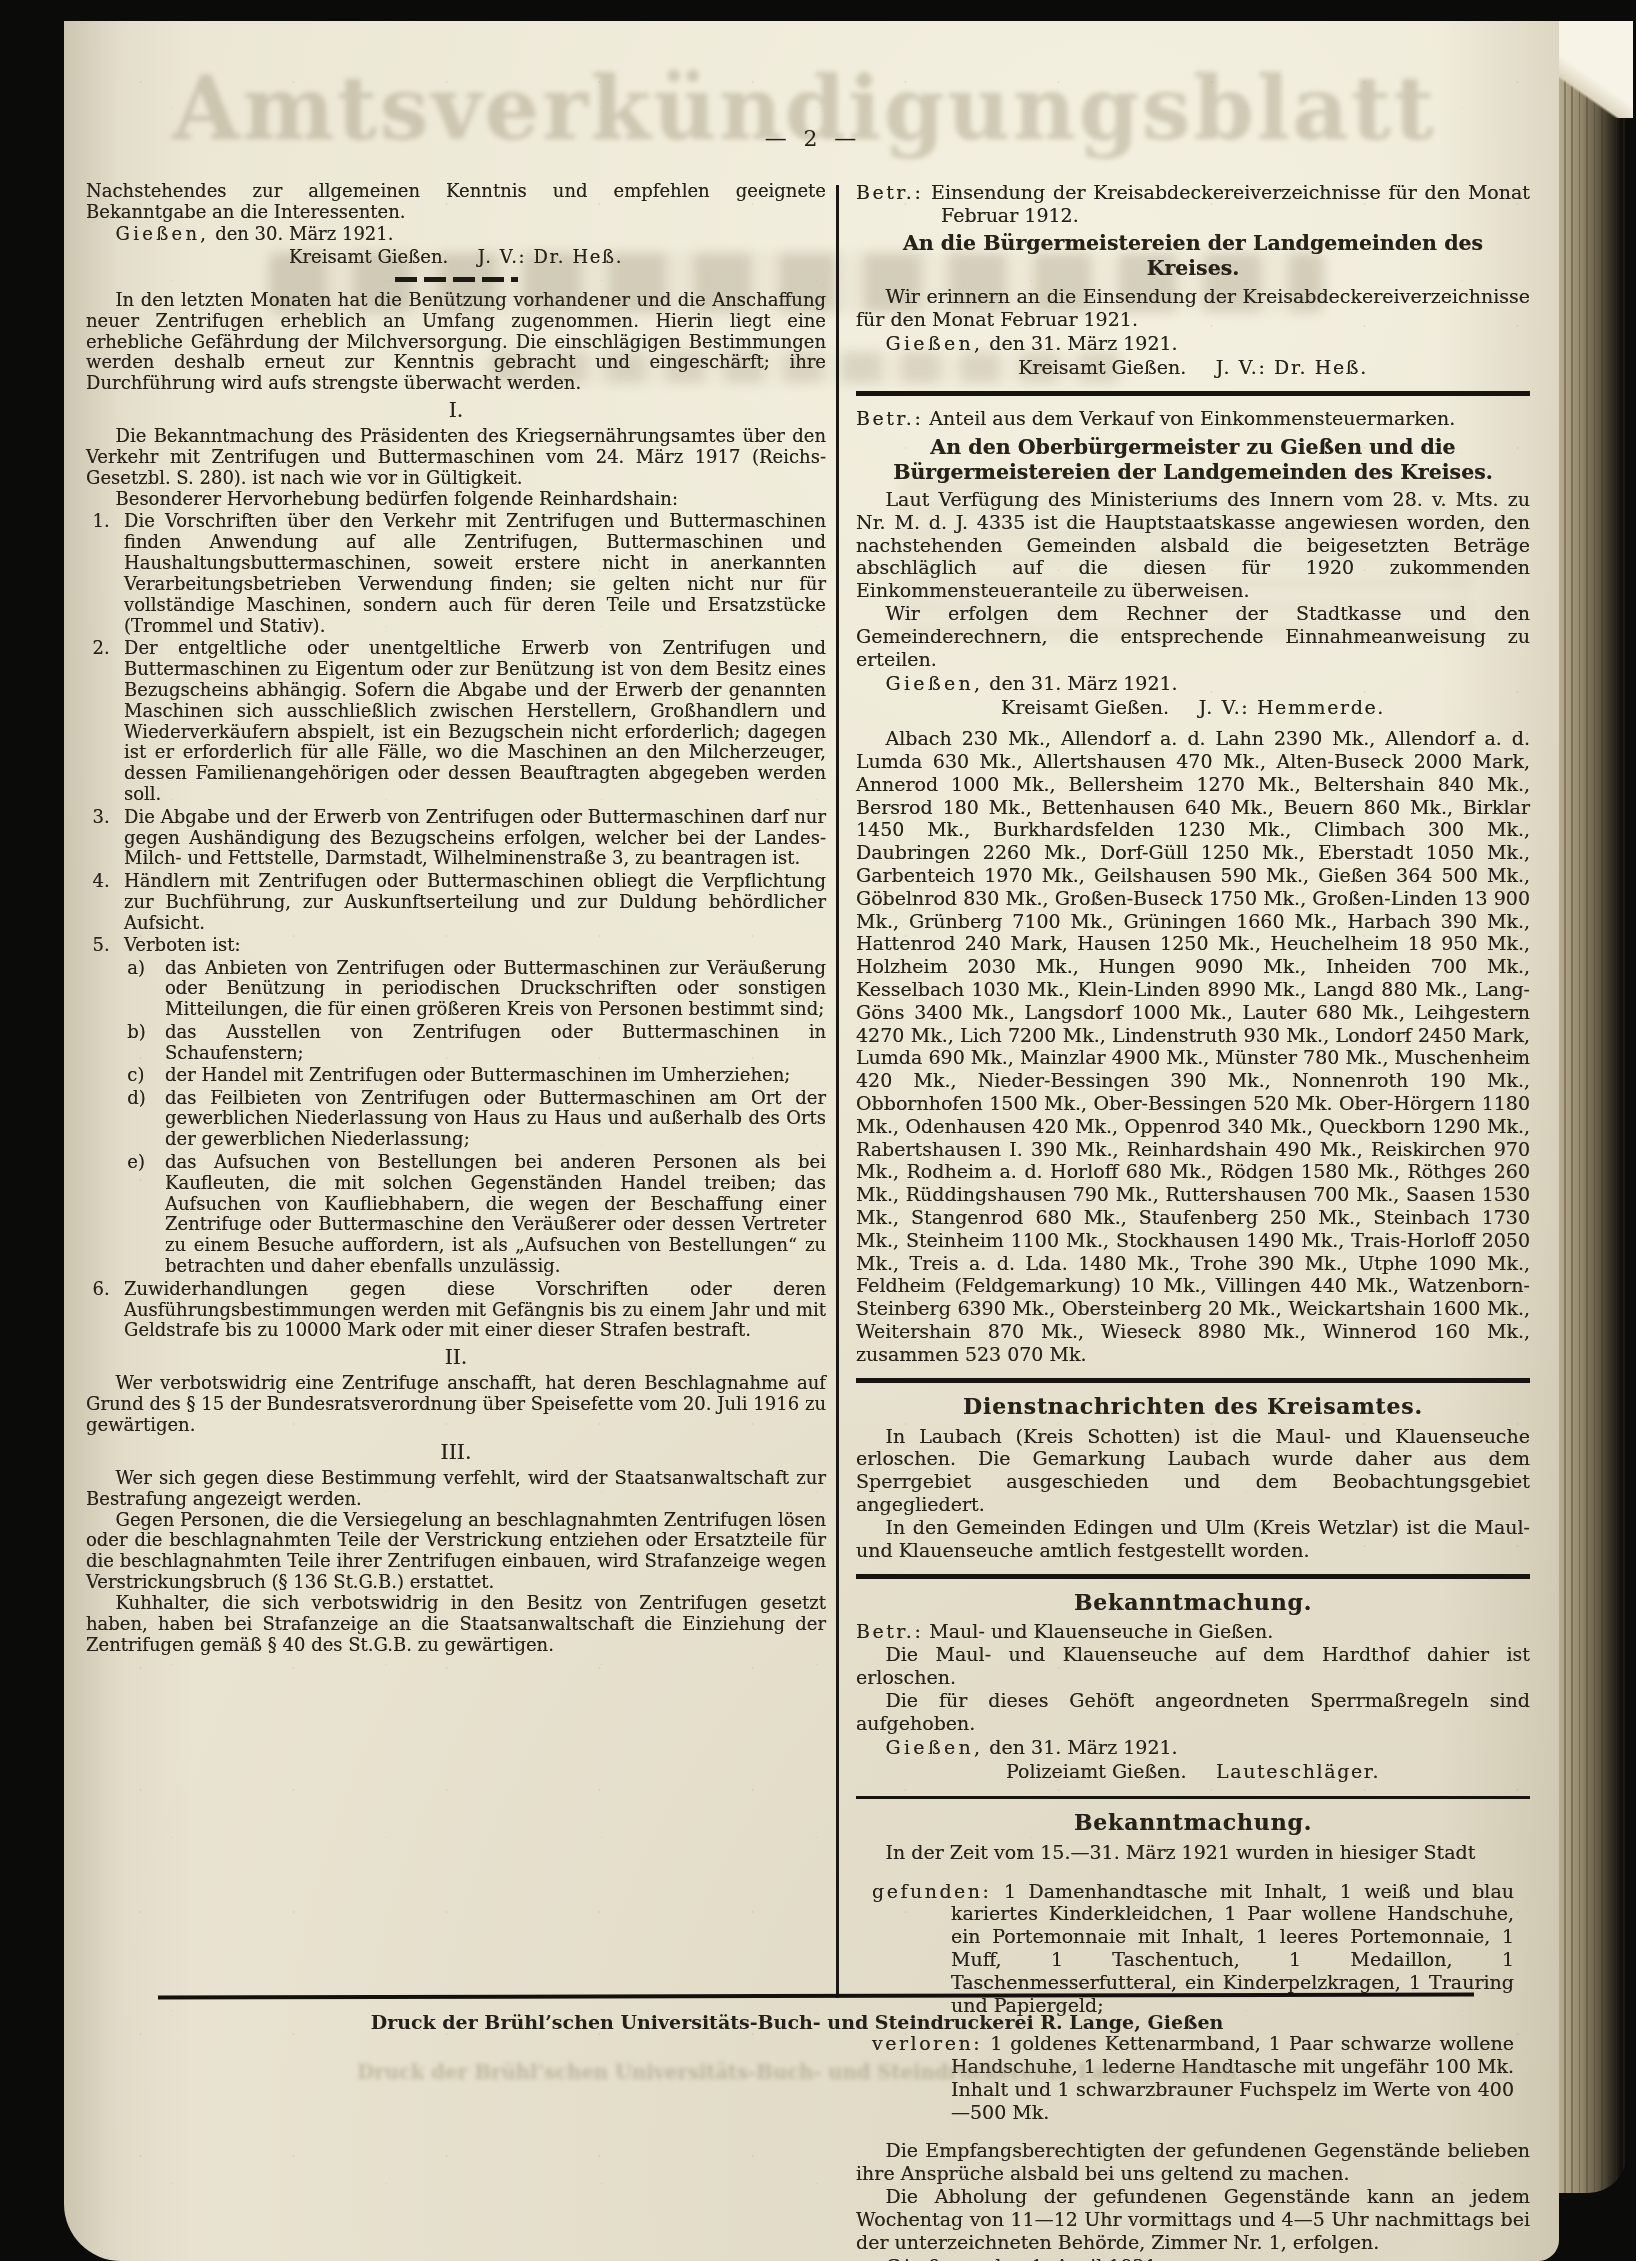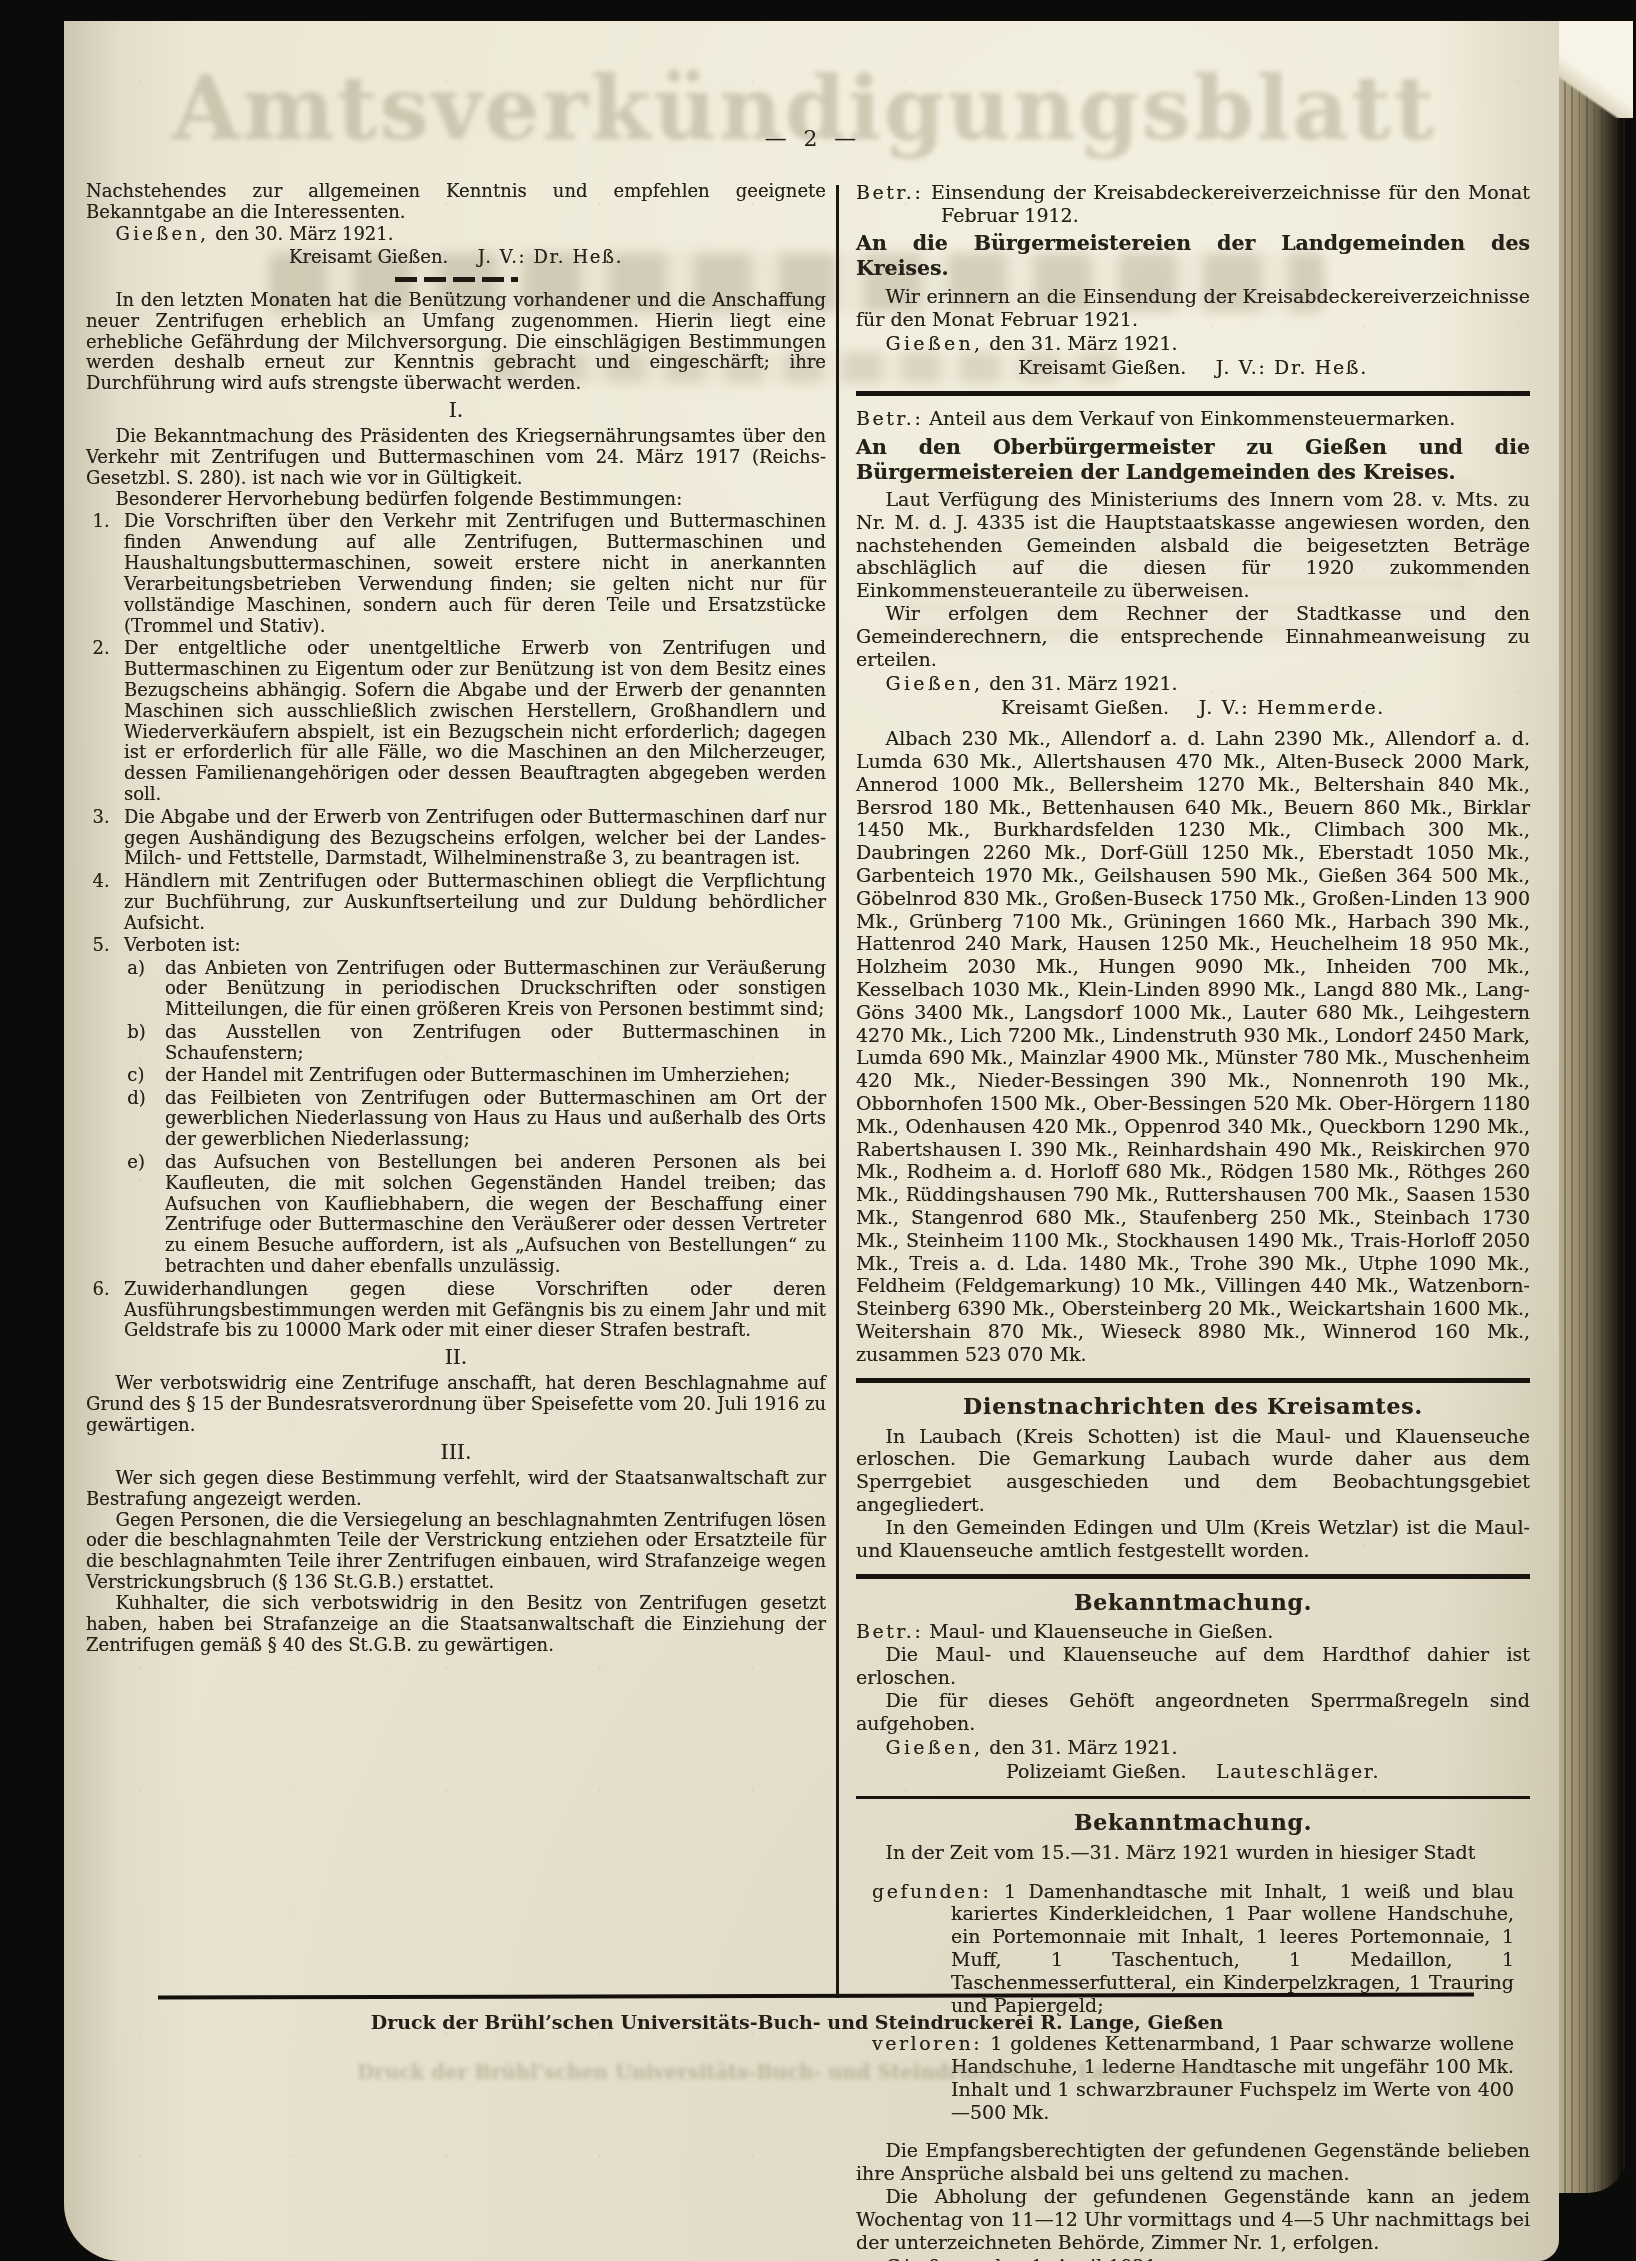--- a/index.html
+++ b/index.html
@@ -80,21 +80,21 @@
   .olist{margin-top:1.6px;}
   .oitem{position:relative;padding-left:38px;margin:1.6px 0 1.6px;}
   .oitem .num{position:absolute;left:6.5px;top:0;}
   .subitem{position:relative;padding-left:41px;margin-top:1.6px;}
   .subitem .mark{position:absolute;left:3.3px;top:0;}
 
   .hr{height:3.3px;background:#171410;margin:12.3px 0 10.6px;}
   .hr.heavy{height:4.9px;}
   .betr{margin:0;padding-left:85px;text-indent:-85px;}
   .betr .betr-label{letter-spacing:2.5px;}
-  .addressee{margin:4.9px 0 3.3px;font-weight:bold;font-size:20.5px;text-indent:0;line-height:1.22;}
+  .addressee{margin:4.9px 0 3.3px;font-weight:bold;font-size:20.5px;text-align:center;text-indent:0;line-height:1.22;}
   .sec-title{margin:1.6px 0 4.9px;font-weight:bold;font-size:22px;text-align:center;letter-spacing:0.8px;text-indent:0;}
   .hang{margin:16px;padding-left:79px;text-indent:-79px;}
   .hang .hang-label{letter-spacing:2.5px;}
 
   .footer-rule{position:absolute;left:94px;top:1973px;width:1316px;height:4.1px;background:#14110d;transform:rotate(-0.12deg);}
   .imprint{position:absolute;left:0;top:1990px;width:1466px;text-align:center;
     font-size:19px;font-weight:bold;color:#23201a;}
 </style>
 </head>
 <body>
@@ -115,21 +115,21 @@
 
   <div class="col-left">
     <p class="p noind">Nachstehendes zur allgemeinen Kenntnis und empfehlen geeignete Bekanntgabe an die Interessenten.</p>
     <p class="dateline"><span class="sperr">Gießen,</span> <span>den 30. März 1921.</span></p>
     <p class="sigline"><span>Kreisamt Gießen.</span><span class="name">J. V.: Dr. Heß.</span></p>
     <div class="dash-rule"></div>
 
     <p class="p">In den letzten Monaten hat die Benützung vorhandener und die Anschaffung neuer Zentrifugen erheblich an Umfang zugenommen. Hierin liegt eine erhebliche Gefährdung der Milchversorgung. Die einschlägigen Bestimmungen werden deshalb erneut zur Kenntnis gebracht und eingeschärft; ihre Durchführung wird aufs strengste überwacht werden.</p>
     <p class="roman">I.</p>
     <p class="p">Die Bekanntmachung des Präsidenten des Kriegsernährungsamtes über den Verkehr mit Zentrifugen und Buttermaschinen vom 24. März 1917 (Reichs-Gesetzbl. S. 280). ist nach wie vor in Gültigkeit.</p>
-    <p class="p">Besonderer Hervorhebung bedürfen folgende Bestimmungen:</p>
+    <p class="p">Besonderer Hervorhebung bedürfen folgende Reinhardshain:</p>
 
     <div class="olist">
       <div class="oitem"><span class="num">1.</span><span>Die Vorschriften über den Verkehr mit Zentrifugen und Buttermaschinen finden Anwendung auf alle Zentrifugen, Buttermaschinen und Haushaltungsbuttermaschinen, soweit erstere nicht in anerkannten Verarbeitungsbetrieben Verwendung finden; sie gelten nicht nur für vollständige Maschinen, sondern auch für deren Teile und Ersatzstücke (Trommel und Stativ).</span></div>
       <div class="oitem"><span class="num">2.</span><span>Der entgeltliche oder unentgeltliche Erwerb von Zentrifugen und Buttermaschinen zu Eigentum oder zur Benützung ist von dem Besitz eines Bezugscheins abhängig. Sofern die Abgabe und der Erwerb der genannten Maschinen sich ausschließlich zwischen Herstellern, Großhandlern und Wiederverkäufern abspielt, ist ein Bezugschein nicht erforderlich; dagegen ist er erforderlich für alle Fälle, wo die Maschinen an den Milcherzeuger, dessen Familienangehörigen oder dessen Beauftragten abgegeben werden soll.</span></div>
       <div class="oitem"><span class="num">3.</span><span>Die Abgabe und der Erwerb von Zentrifugen oder Buttermaschinen darf nur gegen Aushändigung des Bezugscheins erfolgen, welcher bei der Landes-Milch- und Fettstelle, Darmstadt, Wilhelminenstraße 3, zu beantragen ist.</span></div>
       <div class="oitem"><span class="num">4.</span><span>Händlern mit Zentrifugen oder Buttermaschinen obliegt die Verpflichtung zur Buchführung, zur Auskunftserteilung und zur Duldung behördlicher Aufsicht.</span></div>
       <div class="oitem"><span class="num">5.</span><span>Verboten ist:</span>
         <div class="subitem"><span class="mark">a)</span><span>das Anbieten von Zentrifugen oder Buttermaschinen zur Veräußerung oder Benützung in periodischen Druckschriften oder sonstigen Mitteilungen, die für einen größeren Kreis von Personen bestimmt sind;</span></div>
         <div class="subitem"><span class="mark">b)</span><span>das Ausstellen von Zentrifugen oder Buttermaschinen in Schaufenstern;</span></div>
         <div class="subitem"><span class="mark">c)</span><span>der Handel mit Zentrifugen oder Buttermaschinen im Umherziehen;</span></div>

